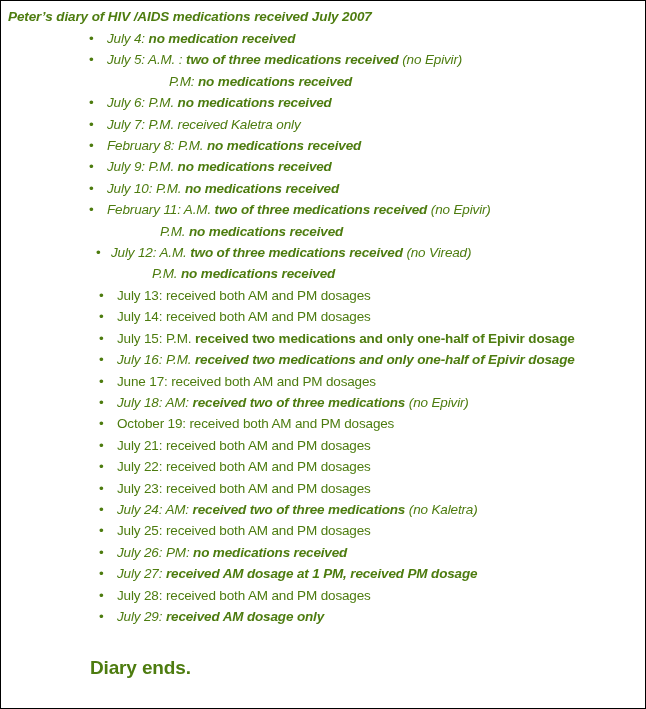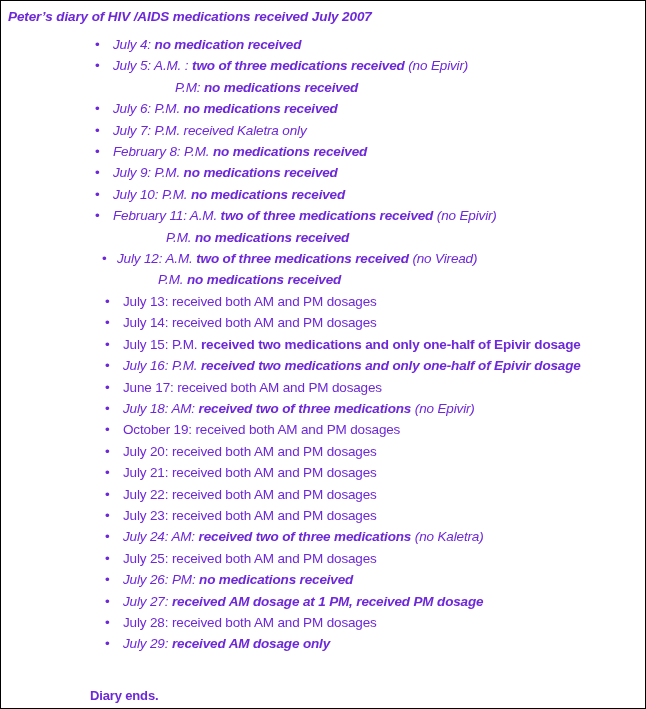--- a/index.html
+++ b/index.html
@@ -9,37 +9,37 @@
   }
   #page {
     width: 646px;
     height: 709px;
     box-sizing: border-box;
     background: #ffffff;
     border: 1px solid #000000;
     position: relative;
     overflow: hidden;
     font-family: "Liberation Sans", sans-serif;
-    color: #6d28d9;
+    color: #4d7c0f;
   }
   #inner {
     padding: 7px 4px 0 7px;
   }
   .title {
     font-weight: bold;
     font-style: italic;
     font-size: 13.5px;
     line-height: 17px;
     letter-spacing: -0.1px;
     white-space: nowrap;
     margin: 0 0 2px 0;
   }
   ul.diary {
     list-style: none;
-    margin: 9px;
+    margin: 3px;
     padding: 0;
   }
   li.entry {
     position: relative;
     font-size: 13.5px;
     line-height: 21.4px;
     white-space: nowrap;
     letter-spacing: -0.15px;
   }
   
@@ -77,21 +77,21 @@
     line-height: 21.4px;
     letter-spacing: -0.15px;
   }
   .sub-a { padding-left: 62px; }
   .sub-b { padding-left: 53px; }
   .sub-c { padding-left: 41px; }
 
   .ending {
     font-style: normal;
     font-weight: bold;
-    font-size: 13px;
+    font-size: 19px;
     line-height: 21.4px;
     letter-spacing: -0.15px;
     padding-left: 82px;
     margin-top: 30px;
     white-space: nowrap;
   }
 </style>
 </head>
 <body>
 
@@ -110,21 +110,20 @@
         <li class="entry g1"><span class="bullet"></span><span><span class="it">July 10: P.M. </span><span class="itb">no medications received</span></span></li>
         <li class="entry g1"><span class="bullet"></span><span><span class="it">February 11: A.M. </span><span class="itb">two of three medications received</span><span class="it"> (no Epivir)</span></span><span class="subline sub-b"><span class="it">P.M. </span><span class="itb">no medications received</span></span></li>
         <li class="entry g2"><span class="bullet"></span><span><span class="it">July 12: A.M. </span><span class="itb">two of three medications received</span><span class="it"> (no Viread)</span></span><span class="subline sub-c"><span class="it">P.M. </span><span class="itb">no medications received</span></span></li>
         <li class="entry g3"><span class="bullet"></span><span><span class="up">July 13: received both AM and PM dosages</span></span></li>
         <li class="entry g3"><span class="bullet"></span><span><span class="up">July 14: received both AM and PM dosages</span></span></li>
         <li class="entry g3"><span class="bullet"></span><span><span class="up">July 15: P.M. </span><span class="upb">received two medications and only one-half of Epivir dosage</span></span></li>
         <li class="entry g3"><span class="bullet"></span><span><span class="it">July 16: P.M. </span><span class="itb">received two medications and only one-half of Epivir dosage</span></span></li>
         <li class="entry g3"><span class="bullet"></span><span><span class="up">June 17: received both AM and PM dosages</span></span></li>
         <li class="entry g3"><span class="bullet"></span><span><span class="it">July 18: AM: </span><span class="itb">received two of three medications</span><span class="it"> (no Epivir)</span></span></li>
         <li class="entry g3"><span class="bullet"></span><span><span class="up">October 19: received both AM and PM dosages</span></span></li>
-        <li class="entry g3"><span class="bullet"></span><span><span class="up">July 20: received both AM and PM dosages</span></span></li>
         <li class="entry g3"><span class="bullet"></span><span><span class="up">July 21: received both AM and PM dosages</span></span></li>
         <li class="entry g3"><span class="bullet"></span><span><span class="up">July 22: received both AM and PM dosages</span></span></li>
         <li class="entry g3"><span class="bullet"></span><span><span class="up">July 23: received both AM and PM dosages</span></span></li>
         <li class="entry g3"><span class="bullet"></span><span><span class="it">July 24: AM: </span><span class="itb">received two of three medications</span><span class="it"> (no Kaletra)</span></span></li>
         <li class="entry g3"><span class="bullet"></span><span><span class="up">July 25: received both AM and PM dosages</span></span></li>
         <li class="entry g3"><span class="bullet"></span><span><span class="it">July 26: PM: </span><span class="itb">no medications received</span></span></li>
         <li class="entry g3"><span class="bullet"></span><span><span class="it">July 27: </span><span class="itb">received AM dosage at 1 PM, received PM dosage</span></span></li>
         <li class="entry g3"><span class="bullet"></span><span><span class="up">July 28: received both AM and PM dosages</span></span></li>
         <li class="entry g3"><span class="bullet"></span><span><span class="it">July 29: </span><span class="itb">received AM  dosage only</span></span></li>
       </ul>

